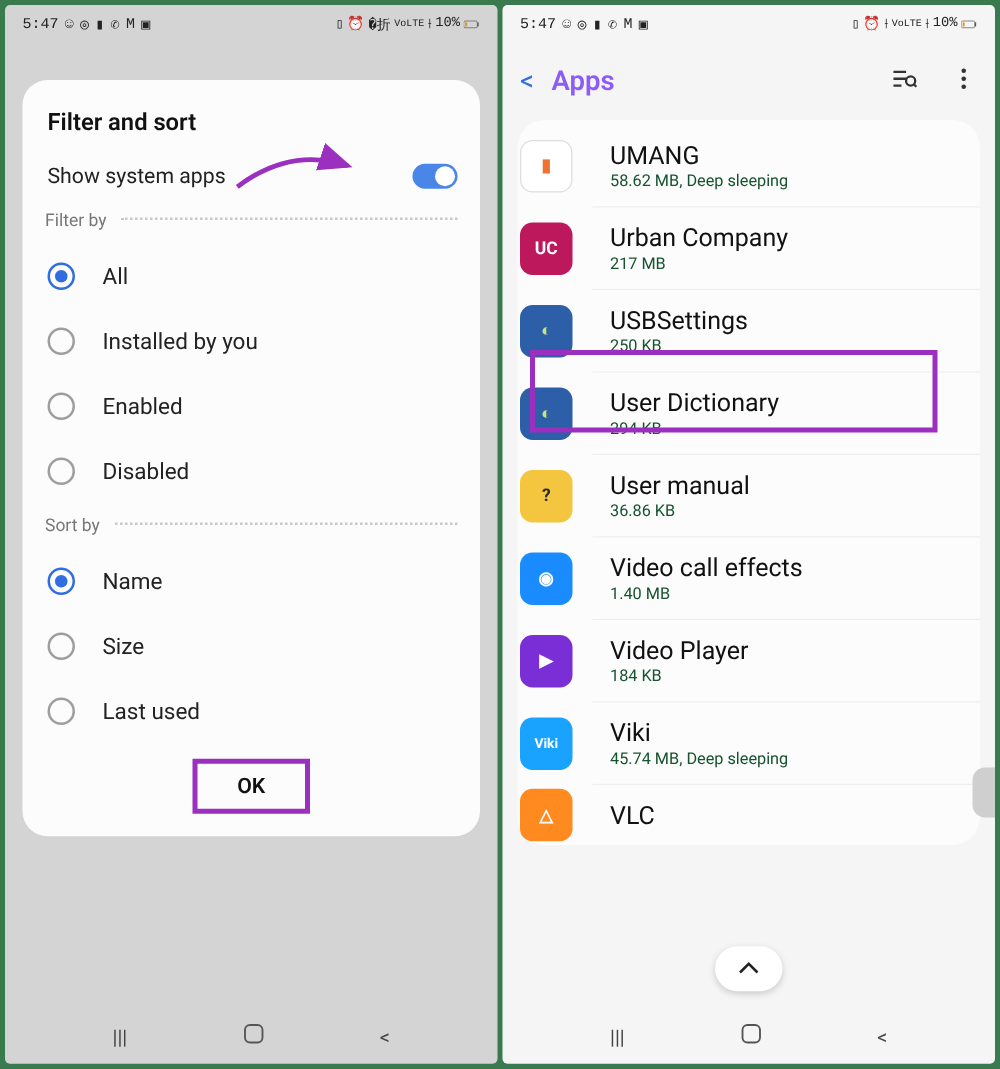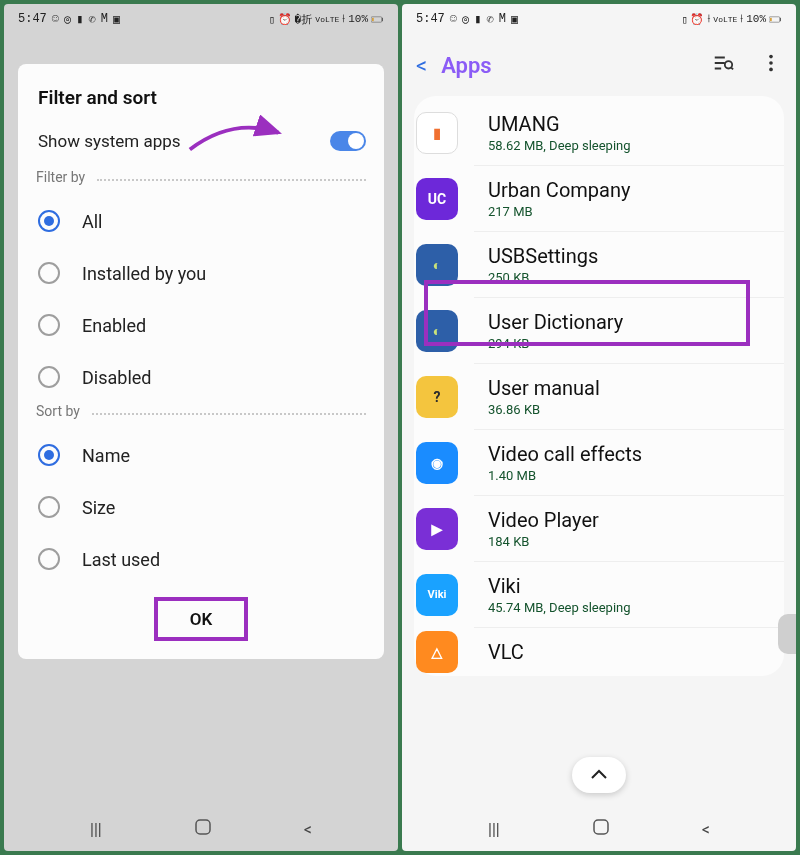--- a/index.html
+++ b/index.html
@@ -33,35 +33,35 @@
   }
   .status-left { display: flex; align-items: center; gap: 5px; }
   .status-right { display: flex; align-items: center; gap: 3px; font-size: 11px; }
   .status-right svg { width: 13px; height: 13px; }
   .phone-left { background: #d4d4d4; }
   .phone-right { background: #f5f5f5; }
   
   .dialog {
     margin: 30px 14px 0;
     background: #fcfcfc;
-    border-radius: 8px;
+    border-radius: 20px;
     padding: 22px 18px 18px;
   }
   .dialog-title { font-size: 19px; font-weight: 600; color: #111; margin-bottom: 22px; padding-left: 2px; }
   .row-toggle { display: flex; align-items: flex-end; justify-content: space-between; margin-bottom: 18px; padding-left: 2px; position: relative; }
   .row-toggle-label { font-size: 17px; color: #222; }
   .toggle {
     width: 36px; height: 20px; border-radius: 11px; background: #4a86e8;
     position: relative;
   }
   .toggle::after {
     content: ""; position: absolute; right: 2px; top: 2px;
     width: 16px; height: 16px; background: #fff; border-radius: 50%;
   }
-  .section-label-row { display: flex; align-items: flex-end; margin-bottom: 10px; }
+  .section-label-row { display: flex; align-items: center; margin-bottom: 10px; margin-top: 10px; }
   .section-label { font-size: 14px; color: #777; white-space: nowrap; }
   .dotted { flex: 1; border-bottom: 2px dotted #c8c8c8; margin-left: 12px; margin-bottom: 4px; }
   .radio-row { display: flex; align-items: center; padding: 15px 2px; gap: 22px; }
   .radio {
     width: 22px; height: 22px; border-radius: 50%;
     border: 2px solid #9e9e9e; flex-shrink: 0; position: relative;
   }
   .radio.checked { border-color: #2f6de0; }
   .radio.checked::after {
     content: ""; position: absolute; inset: 4px; background: #2f6de0; border-radius: 50%;
@@ -273,21 +273,21 @@
 
   <div class="list-card" id="apps-list">
       <div class="app-row">
         <div class="app-icon" style="background: rgb(255, 255, 255); color: rgb(240, 112, 48); border: 1px solid rgb(221, 221, 221);">▮</div>
         <div class="app-text">
           <div class="app-name">UMANG</div>
           <div class="app-sub">58.62 MB, Deep sleeping</div>
         </div>
       </div>
       <div class="app-row">
-        <div class="app-icon" style="background: #6d28d9; color: rgb(255, 255, 255);">UC</div>
+        <div class="app-icon" style="background: #be185d; color: rgb(255, 255, 255);">UC</div>
         <div class="app-text">
           <div class="app-name">Urban Company</div>
           <div class="app-sub">217 MB</div>
         </div>
       </div>
       <div class="app-row">
         <div class="app-icon" style="background: rgb(45, 95, 168); color: rgb(201, 226, 122);">◐</div>
         <div class="app-text">
           <div class="app-name">USBSettings</div>
           <div class="app-sub">250 KB</div>

